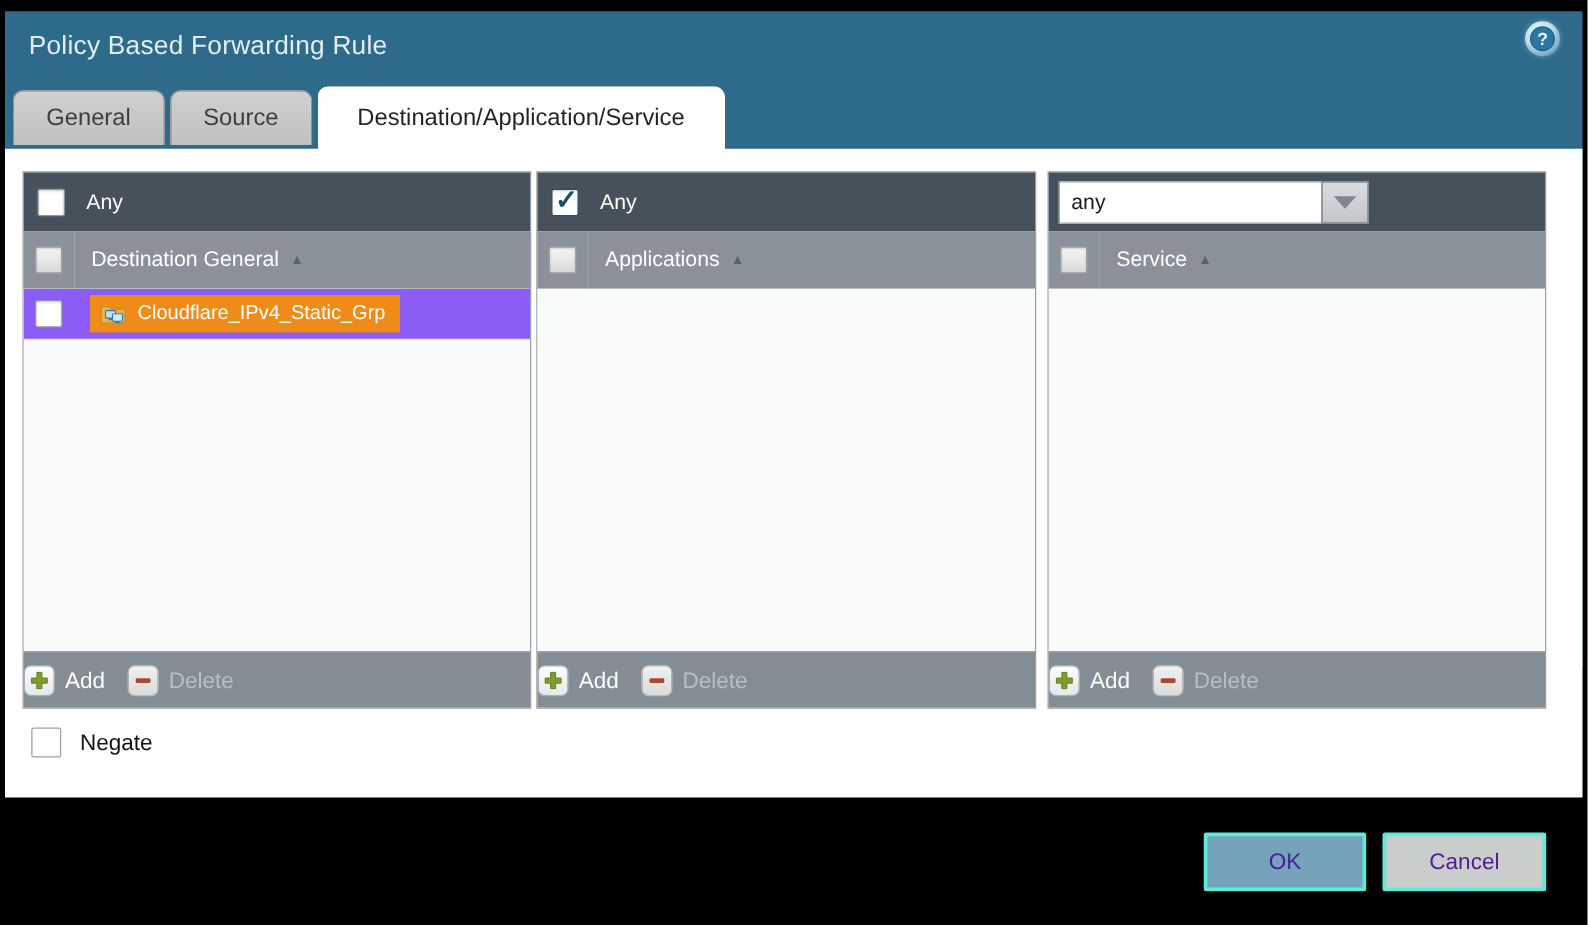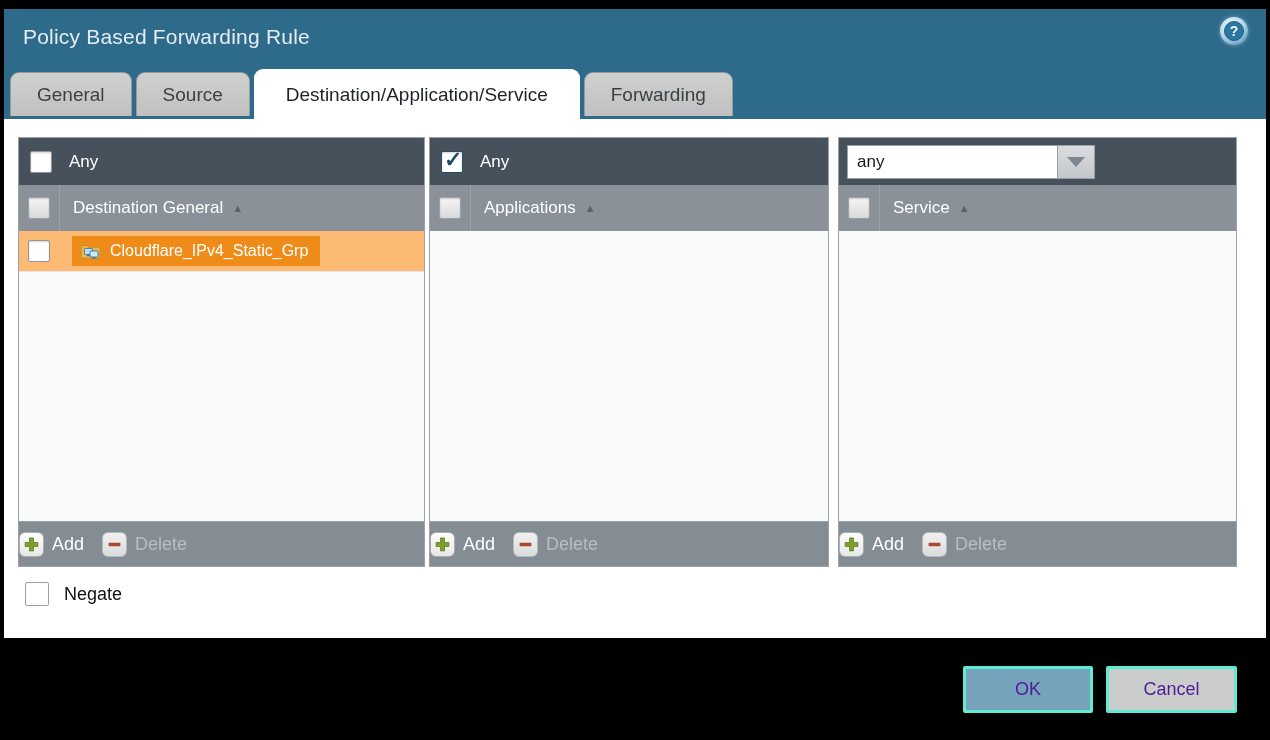--- a/index.html
+++ b/index.html
@@ -70,21 +70,21 @@
   .cbcell{
     width:40px;flex:none;display:flex;justify-content:center;align-items:center;
     align-self:stretch;
   }
   .colhead .cbcell{border-right:1px solid #9ba2aa;}
   .colhead-label{margin-left:13px;cursor:pointer;}
   .sort-arrow{font-size:11px;color:#59626b;margin-left:9px;cursor:pointer;}
   .pbody{flex:1;background:#f9fafa;overflow:hidden;}
   .row{
     height:40px;display:flex;align-items:center;
-    border-bottom:1px solid #e4e6e7;background:#fdba74;cursor:pointer;
+    border-bottom:1px solid #e4e6e7;background:#8b5cf6;cursor:pointer;
   }
   .pill{
     display:inline-flex;align-items:center;gap:9px;height:30px;
     padding:0 12px 0 8px;margin-left:13px;
     color:#ffffff;font-size:16px;background:#ef8c19;
   }
   .row-icon{display:flex;align-items:center;}
   .pfoot{
     height:44px;background:#858d94;border-top:1px solid #9aa1a7;
     display:flex;align-items:center;gap:18px;flex:none;
@@ -151,21 +151,20 @@
     <span class="title">Policy Based Forwarding Rule</span>
     <span class="help">
       <span class="help-q">?</span>
     </span>
   </div>
 
   <div class="tabs">
     <div class="tab">General</div>
     <div class="tab">Source</div>
     <div class="tab active">Destination/Application/Service</div>
-    <div class="tab">Forwarding</div>
   </div>
 
   <div class="content">
 
     <div class="panel panel-destination">
       <div class="ptop">
         <span class="cb"></span>
         <span class="ptop-label">Any</span>
       </div>
       <div class="colhead">

